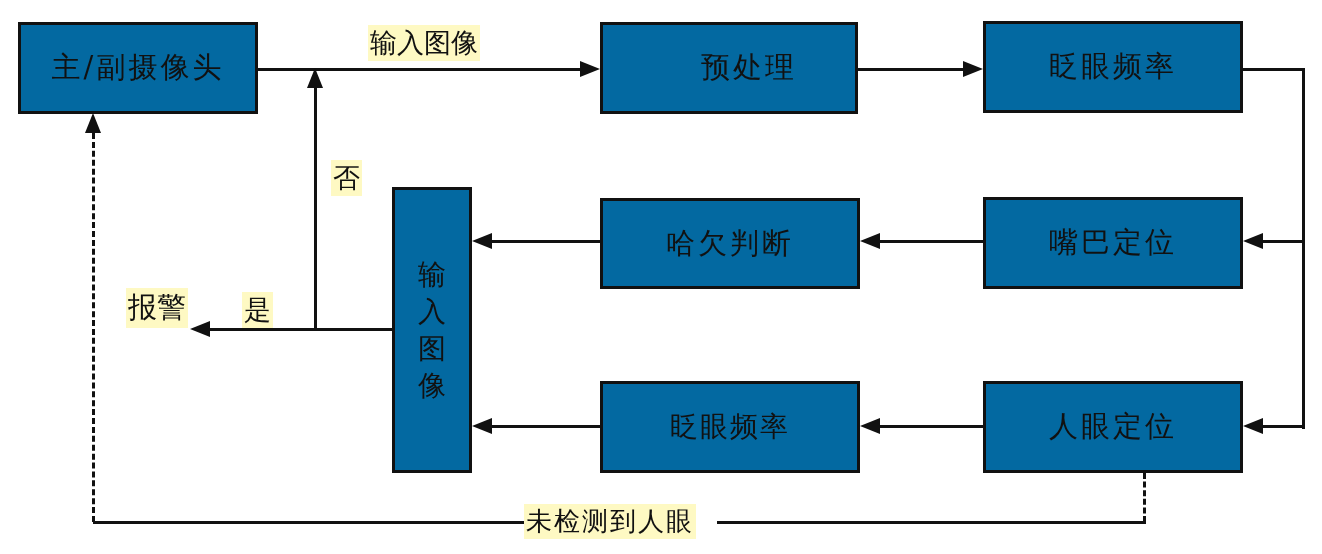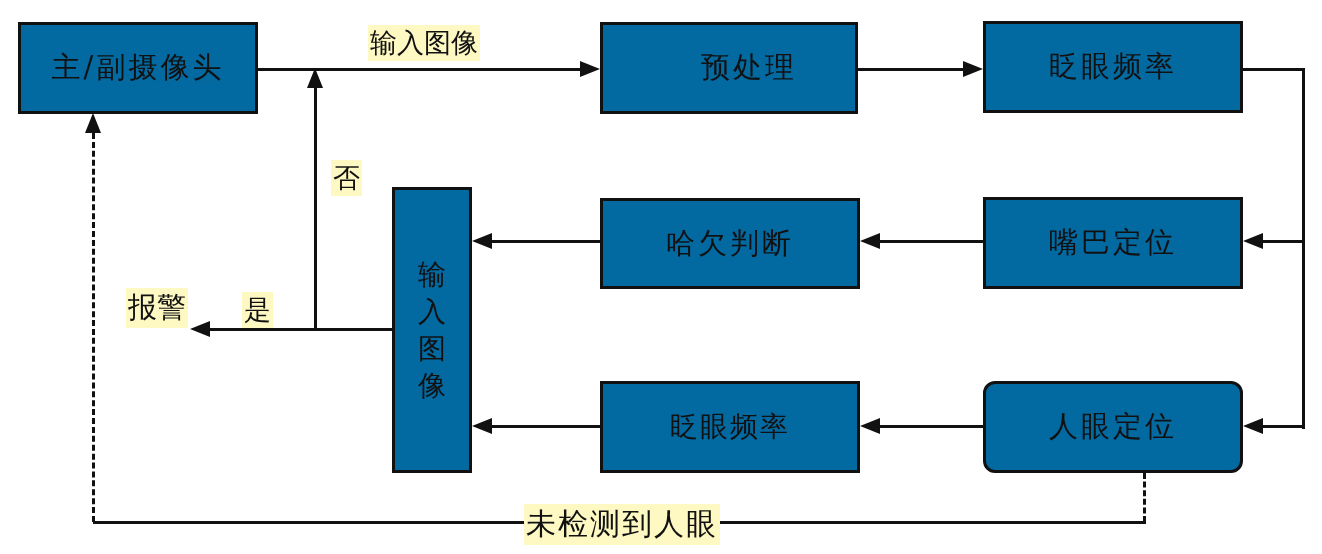--- a/index.html
+++ b/index.html
@@ -40,21 +40,21 @@
   .hline { position:absolute; height:3px; background:#111; }
   .vline { position:absolute; width:3px; background:#111; }
   .vdash { position:absolute; width:0; border-left:3px dashed #111; }
   .arr-r { position:absolute; width:0; height:0;
            border-left:20px solid #111; border-top:8px solid transparent; border-bottom:8px solid transparent; }
   .arr-l { position:absolute; width:0; height:0;
            border-right:20px solid #111; border-top:8px solid transparent; border-bottom:8px solid transparent; }
   .arr-u { position:absolute; width:0; height:0;
            border-bottom:20px solid #111; border-left:8px solid transparent; border-right:8px solid transparent; }
   .lbl { position:absolute; font-size:27px; white-space:nowrap; background:#fef9c3; padding:0 2px;text-align:center; }
-  .lbl-big { font-size:30px; letter-spacing:2px; }
+  .lbl-big { font-size:26px; letter-spacing:2px; }
 </style>
 </head>
 <body>
 
 <div class="canvas">
 
   <div class="box" style="left:18px; top:22px; width:240px; height:92px;">
     <span class="inner">主/副摄像头</span>
   </div>
 
@@ -77,21 +77,21 @@
   <div class="box" style="left:392px; top:187px; width:80px; height:286px;">
     <span class="inner vert-label">输入图像</span>
   </div>
 
   <div class="box two-line" style="left:600px; top:381px; width:260px; height:92px;text-align:right;">
     <span class="inner">
       <span style="display:block">眨眼频率</span>
     </span>
   </div>
 
-  <div class="box" style="left:983px; top:381px; width:260px; height:92px;border-radius:12px;">
+  <div class="box" style="left:983px; top:381px; width:260px; height:92px;">
     <span class="inner">人眼定位</span>
   </div>
 
   <div class="hline" style="left:257px; top:68px; width:325px;"></div>
   <div class="arr-r" style="left:580px; top:61px;"></div>
   <div class="lbl" style="left:368px; top:25px;">输入图像</div>
 
   <div class="hline" style="left:858px; top:68px; width:105px;"></div>
   <div class="arr-r" style="left:963px; top:61px;"></div>
 

